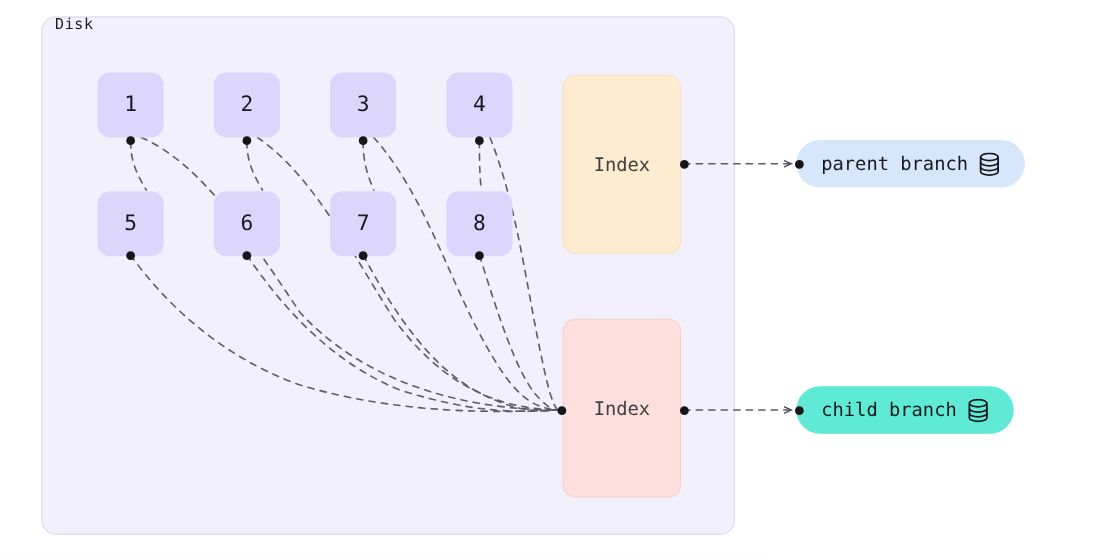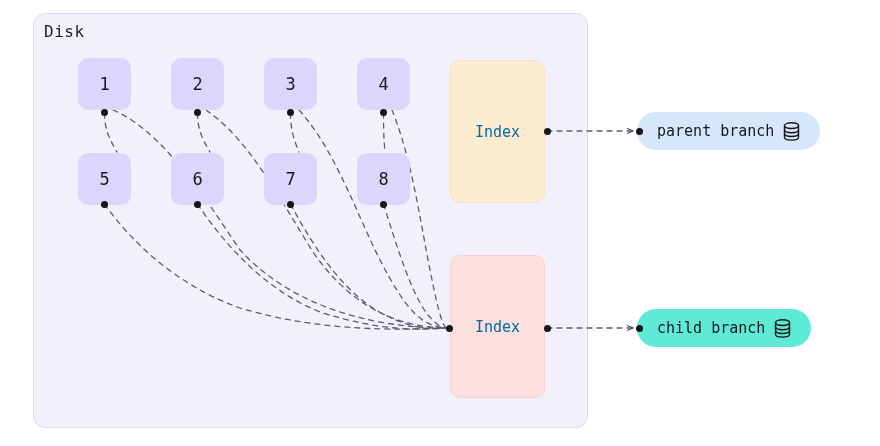--- a/index.html
+++ b/index.html
@@ -35,22 +35,22 @@
     width: 555px;
     height: 415px;
     background: #f2f0fd;
     border: 1px solid #dedaf0;
     border-radius: 12px;
     box-sizing: border-box;
   }
   .disk-label {
     position: absolute;
     left: 44px;
-    top: 22px;
-    font-size: 16px;
+    top: 12px;
+    font-size: 12px;
     color: #1c1c22;
     letter-spacing: 0.5px;
   }
 
   
   .page-block {
     position: absolute;
     width: 53px;
     height: 52px;
     background: #ddd6fc;
@@ -66,21 +66,21 @@
   
   .index-box {
     position: absolute;
     width: 95px;
     height: 143px;
     border-radius: 10px;
     display: flex;
     align-items: center;
     justify-content: center;
     font-size: 15px;
-    color: #0369a1;
+    color: #404040;
     box-sizing: border-box;
   }
   .index-parent {
     left: 450px;
     top: 60px;
     background: #fdecd0;
     border: 1px solid #f6e2c4;
   }
   .index-child {
     left: 450px;

